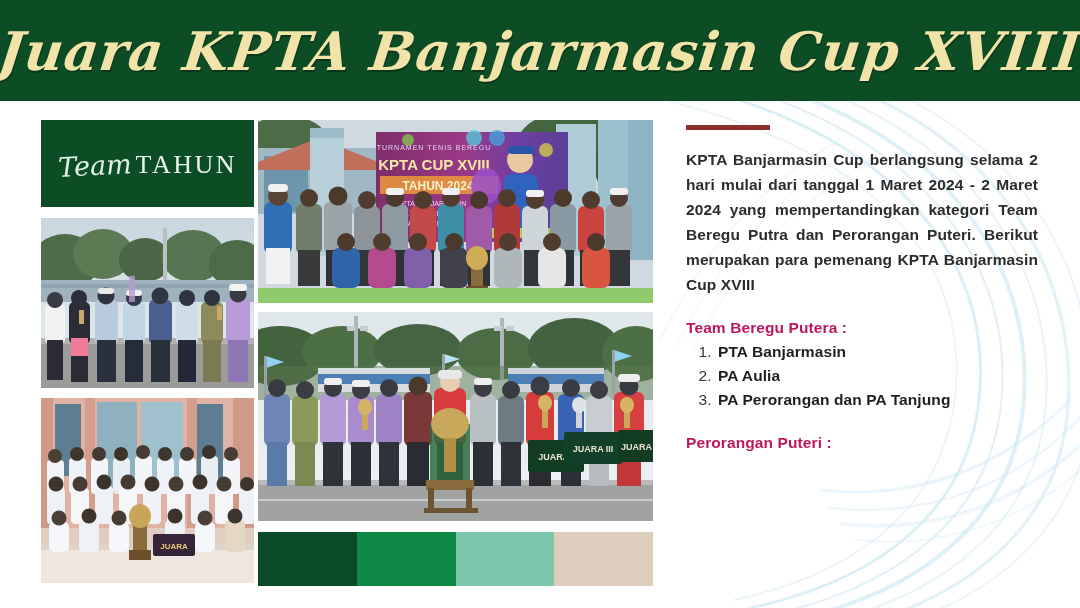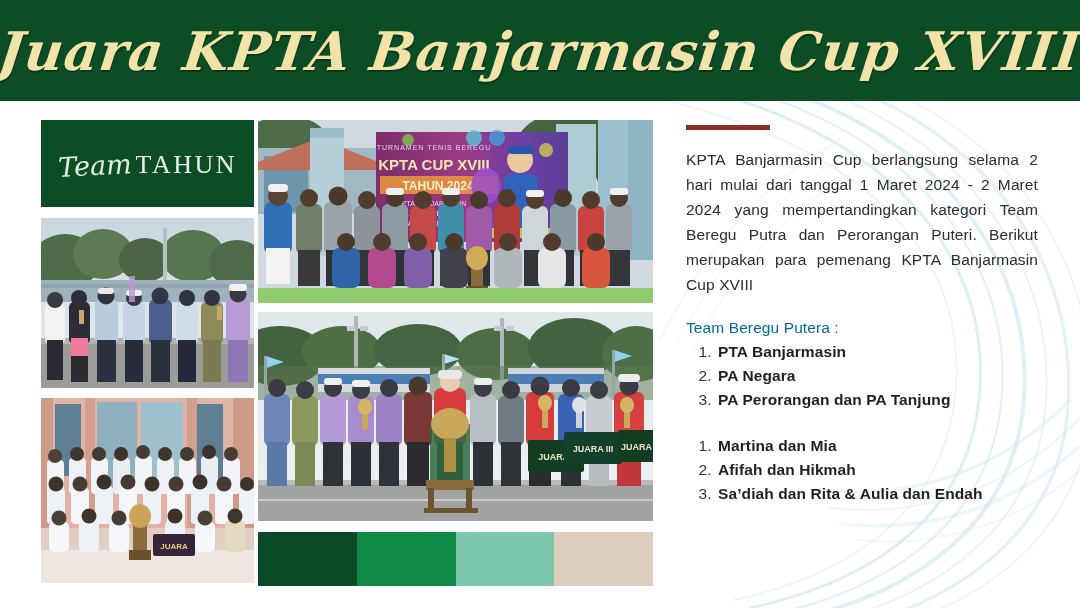--- a/index.html
+++ b/index.html
@@ -57,26 +57,26 @@
   .col-mid{position:absolute;left:258px;top:120px;width:395px;z-index:4;}
   .photo-3{width:395px;height:183px;}
   .photo-4{margin-top:9px;width:395px;height:209px;}
   .swatch-row{margin-top:11px;display:flex;width:395px;height:54px;}
   .swatch{flex:1 1 0;height:54px;}
 
   
   .col-right{position:absolute;left:686px;top:125px;width:352px;z-index:6;}
   .rule{width:84px;height:5px;background:#8b2f2a;margin-bottom:17px;}
   .para{
-    font-size:15.5px;line-height:25px;font-weight:400;color:#2c2c2c;
+    font-size:15.5px;line-height:25px;font-weight:700;color:#2c2c2c;
     text-align:justify;text-justify:inter-word;letter-spacing:.1px;
     margin:0 0 22px 0;
   }
   .sec-title{
-    font-size:15.5px;font-weight:400;color:#0369a1;margin:0 0 3px 0;
+    font-size:15.5px;font-weight:700;color:#be185d;margin:0 0 3px 0;
     letter-spacing:.1px;
   }
   ol.win-list{
     margin:0 0 22px 0;padding:0 0 0 30px;list-style:decimal;
   }
   ol.win-list li{
     font-size:15.5px;font-weight:700;color:#1f1f1f;line-height:24px;
     padding-left:2px;letter-spacing:.1px;
   }
   ol.win-list li::marker{font-weight:400;color:#333;}
@@ -659,24 +659,20 @@
   </div>
 
   <div class="col-right">
     <div class="rule"></div>
 
     <p class="para">KPTA Banjarmasin Cup berlangsung selama 2 hari mulai dari tanggal 1 Maret 2024 - 2 Maret 2024 yang mempertandingkan kategori Team Beregu Putra dan Perorangan Puteri. Berikut merupakan para pemenang KPTA Banjarmasin Cup XVIII</p>
 
     <div class="sec-title">Team Beregu Putera :</div>
     <ol class="win-list">
       <li>PTA Banjarmasin</li>
-      <li>PA Negara</li>
+      <li>PA Aulia</li>
       <li>PA Perorangan dan PA Tanjung</li>
     </ol>
 
-    <ol class="win-list">
-      <li>Martina dan Mia</li>
-      <li>Afifah dan Hikmah</li>
-      <li>Sa’diah dan Rita &amp; Aulia dan Endah</li>
-    </ol>
+    <div class="sec-title">Perorangan Puteri :</div>
   </div>
 
 </div>
 
 </body></html>

